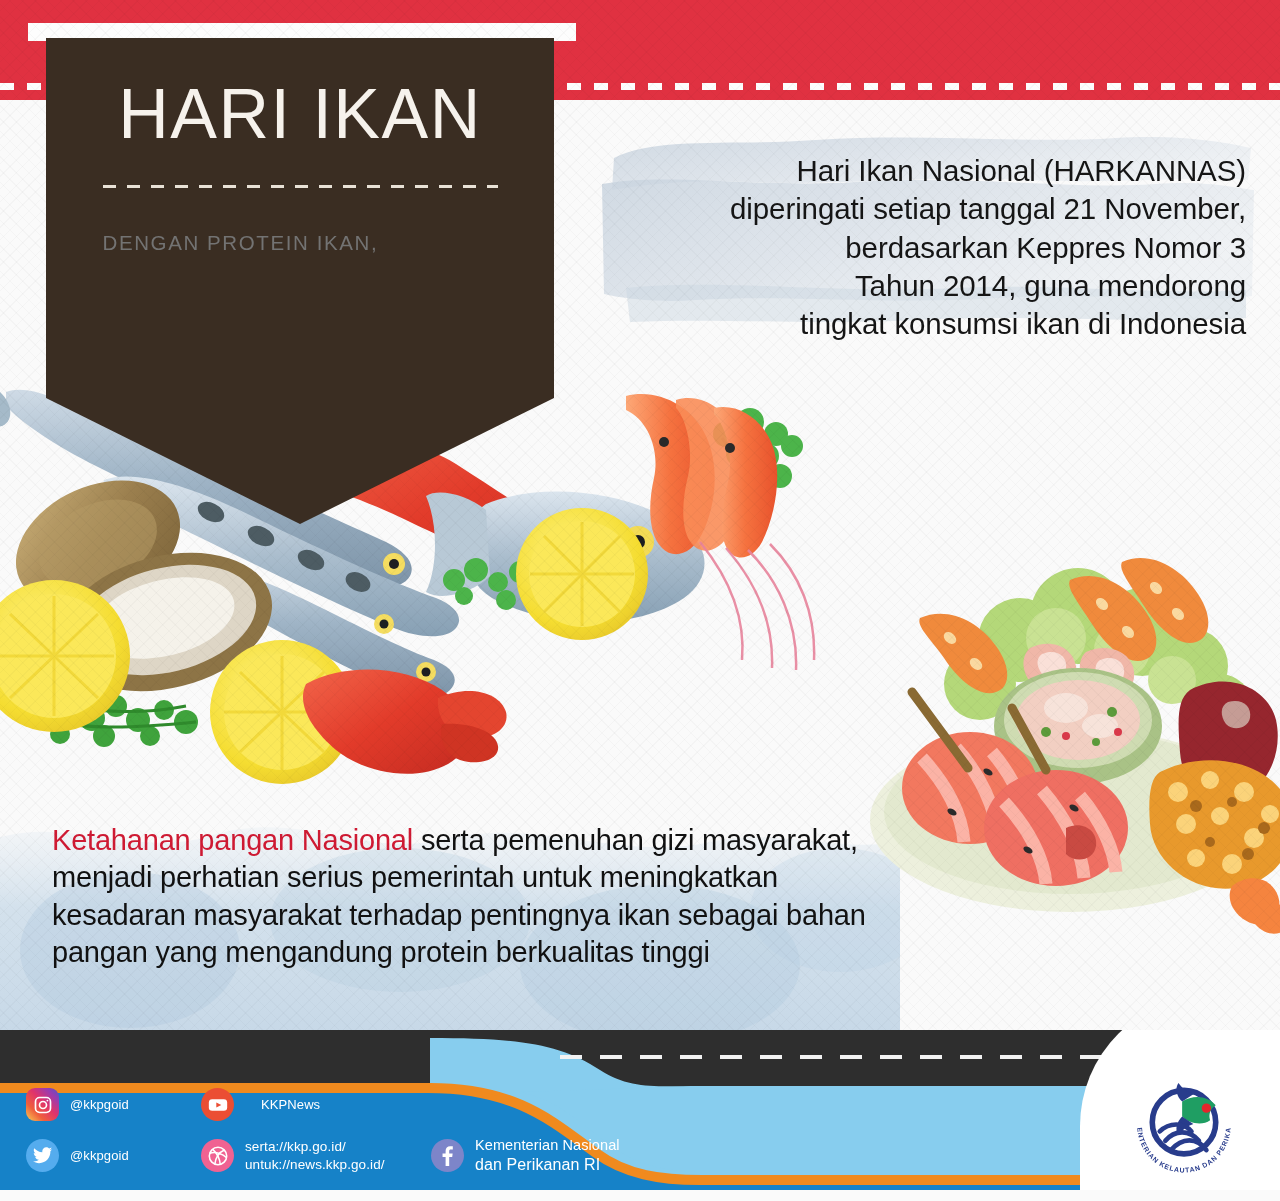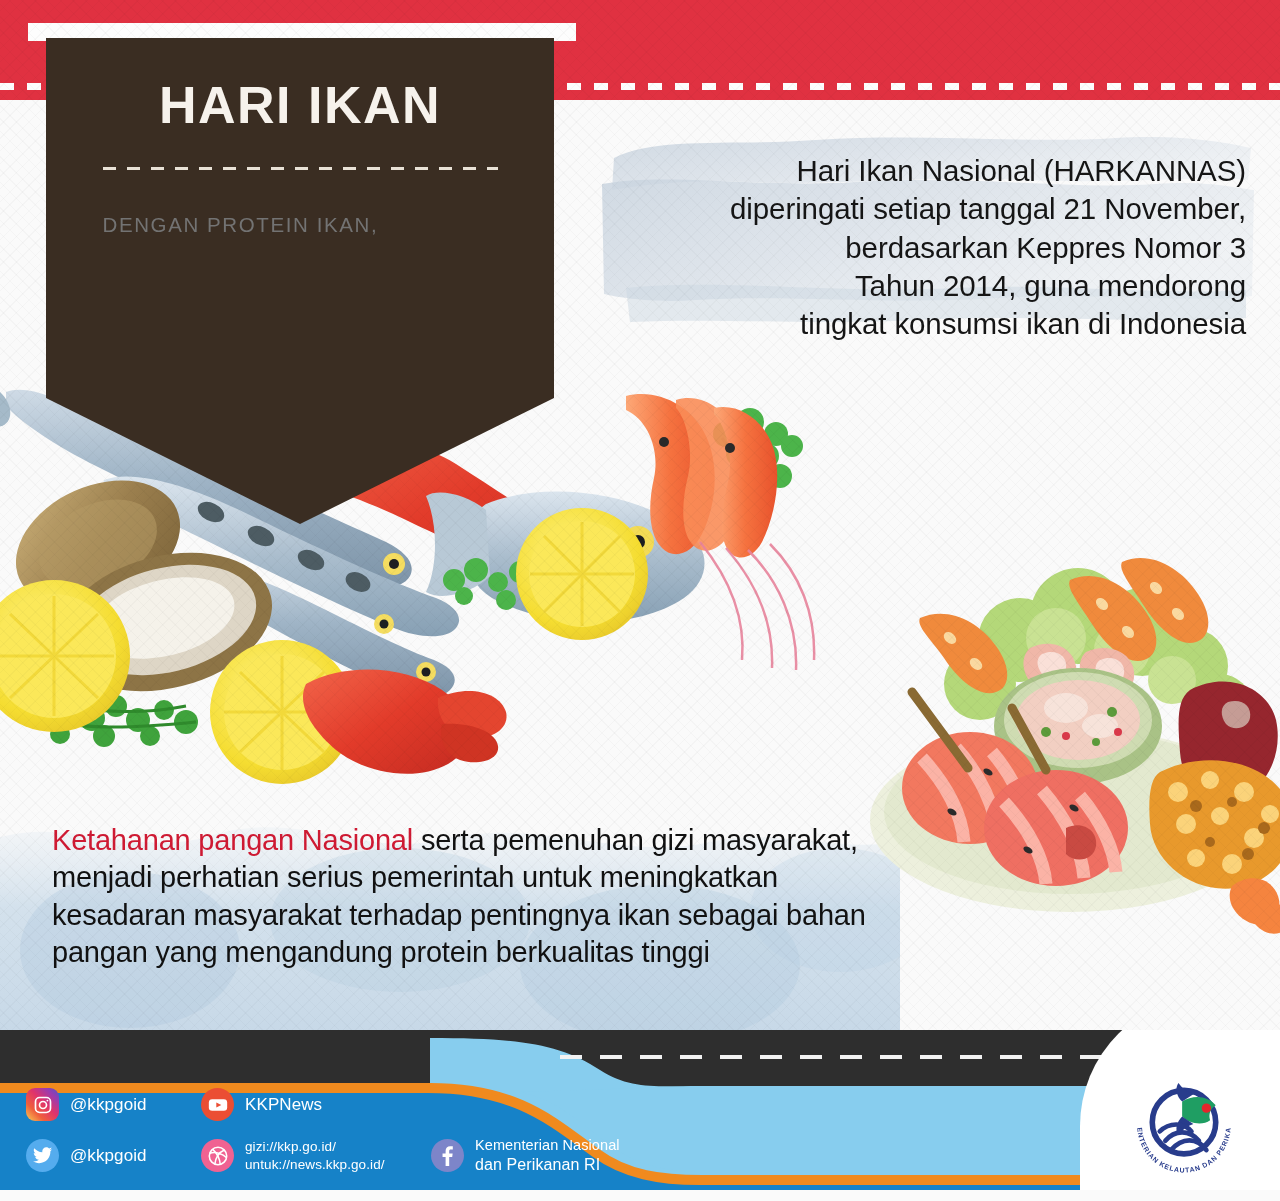--- a/index.html
+++ b/index.html
@@ -44,24 +44,24 @@
     position:absolute; left:46px; top:38px; width:508px; height:486px; z-index:7;
   }
   .pennant-svg { position:absolute; inset:0; }
   .pennant-inner {
     position:absolute; left:0; top:0; width:508px; height:400px;
     display:flex; flex-direction:column; align-items:center;
     padding-top:42px;
   }
   .title {
     color:#f6f2ec;
-    font-size:52px;
+    font-size:70px;
     line-height:0.99;
     letter-spacing:1.5px;
-    font-weight:700;
+    font-weight:400;
     text-align:right;
     text-transform:uppercase;
   }
   .dash-rule {
     width:395px; height:3px; margin:36px 0 0 0;
     background-image: repeating-linear-gradient(to right,#e8e1d6 0 13px, transparent 13px 24px);
   }
   .subtitle {
     margin-top:40px;
     color:#737373;
@@ -111,34 +111,34 @@
     background-image: repeating-linear-gradient(to right,#f2f2f2 0 22px, transparent 22px 40px);
     z-index:3;
   }
   .footer-svg { position:absolute; inset:0; }
 
   .social { position:absolute; left:26px; top:58px; z-index:6; color:#fff; }
   .srow { display:flex; align-items:center; margin-bottom:15px; }
   .scell { display:flex; align-items:center; }
   .scell.ig  { width:175px; }
   .scell.tw  { width:175px; }
-  .scell.yt  { width:230px; }
+  .scell.yt  { width:230px;gap:16px; }
   .scell.web { width:230px; }
   .sicon {
     width:33px; height:33px; flex:0 0 33px; border-radius:50%;
     display:flex; align-items:center; justify-content:center;
     margin-right:11px; position:relative;
   }
   .sicon.ig  { border-radius:9px;
     background:linear-gradient(45deg,#f9cf54 0%,#ef5f3c 28%,#e0336b 55%,#9a3bb0 80%,#4f56c8 100%); }
   .sicon.tw  { background:#55acee; }
   .sicon.yt  { background:#eb4e33; }
   .sicon.web { background:#f06292; }
   .sicon.fb  { background:#7d85c9; }
-  .slabel { font-size:17px; color:#fff; letter-spacing:0.1px; white-space:nowrap; }
+  .slabel { font-size:13px; color:#fff; letter-spacing:0.1px; white-space:nowrap; }
   .slabel.small { font-size:13.5px; line-height:1.30; }
 
   .logo-panel {
     position:absolute; right:0; top:0; width:200px; height:171px; z-index:7;
     overflow:hidden;
   }
   .logo-white {
     position:absolute; left:0; top:-34px; width:260px; height:260px;
     background:#ffffff; border-radius:50% 0 0 0;
   }
@@ -580,21 +580,21 @@
         <a class="scell web">
           <span class="sicon web">
             <svg width="22" height="22" viewBox="0 0 24 24" fill="none" stroke="#fff" stroke-width="1.7">
               <circle cx="12" cy="12" r="9.5"></circle>
               <path d="M3,9 C9,7 17,9 21.5,14"></path>
               <path d="M6,4.5 C11,9 14,15 14.5,21.5"></path>
               <path d="M19,5.5 C13,8 9.5,14 8.5,21"></path>
             </svg>
           </span>
           <span>
-            <span class="slabel small" style="display:block">gizi://kkp.go.id/</span>
+            <span class="slabel small" style="display:block">serta://kkp.go.id/</span>
             <span class="slabel small" style="display:block">untuk://news.kkp.go.id/</span>
           </span>
         </a>
         <a class="scell fb">
           <span class="sicon fb">
             <svg width="11" height="20" viewBox="0 0 11 20" fill="#fff">
               <path d="M7.2,20V10.9h3l0.45-3.5H7.2V5.17c0-1.02,0.28-1.71,1.74-1.71h1.86V0.33
                        C10.48,0.25,9.38,0.15,8.1,0.15C5.42,0.15,3.6,1.79,3.6,4.79v2.6H0.55v3.5H3.6V20H7.2z"></path>
             </svg>
           </span>

